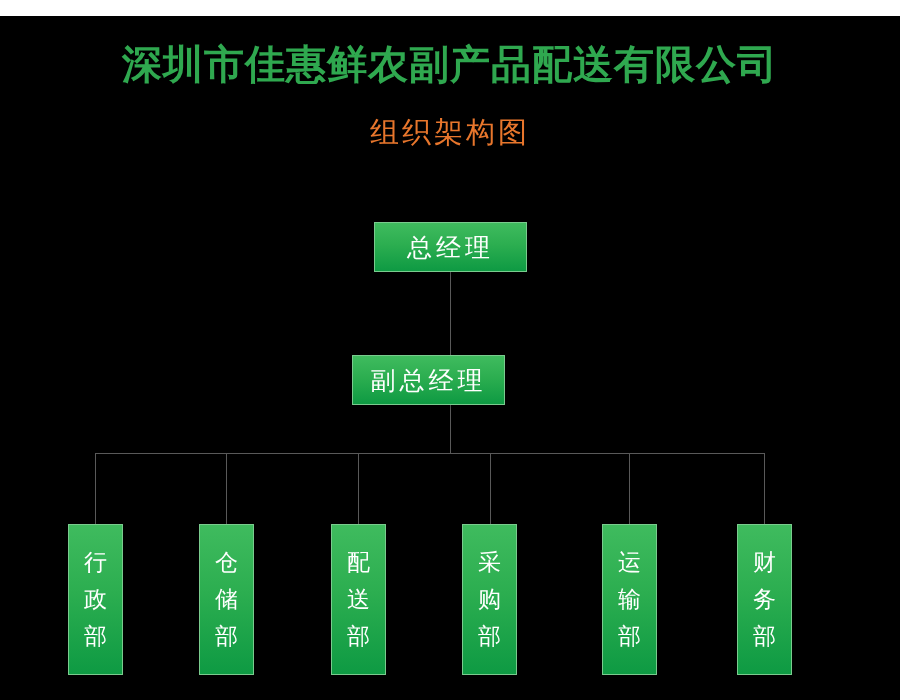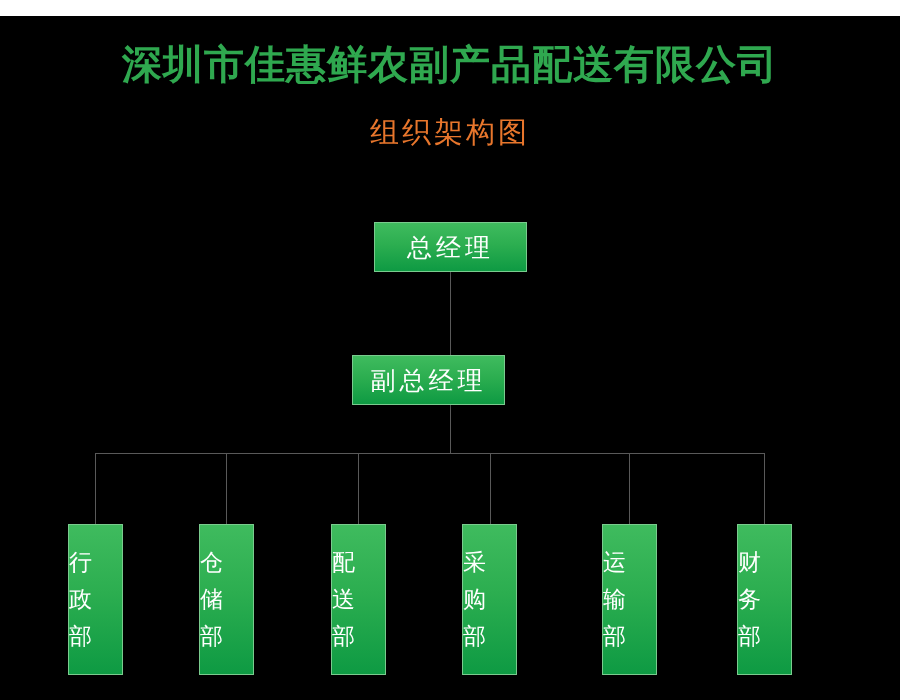--- a/index.html
+++ b/index.html
@@ -51,20 +51,21 @@
   .node {
     position: absolute;
     box-sizing: border-box;
     background: linear-gradient(to bottom, #3FBB5E 0%, #2CAE50 45%, #0E9A43 100%);
     border: 1px solid #7ACB8E;
     box-shadow: 2px 2px 3px rgba(0,0,0,0.22);
     color: #ffffff;
     display: flex;
     align-items: center;
     justify-content: center;
+    text-align: center;
   }
   .node-h {
     font-size: 25px;
     letter-spacing: 4px;
   }
   .node-v {
     font-size: 23px;
     line-height: 1.62;
     letter-spacing: 0px;
     writing-mode: horizontal-tb;

